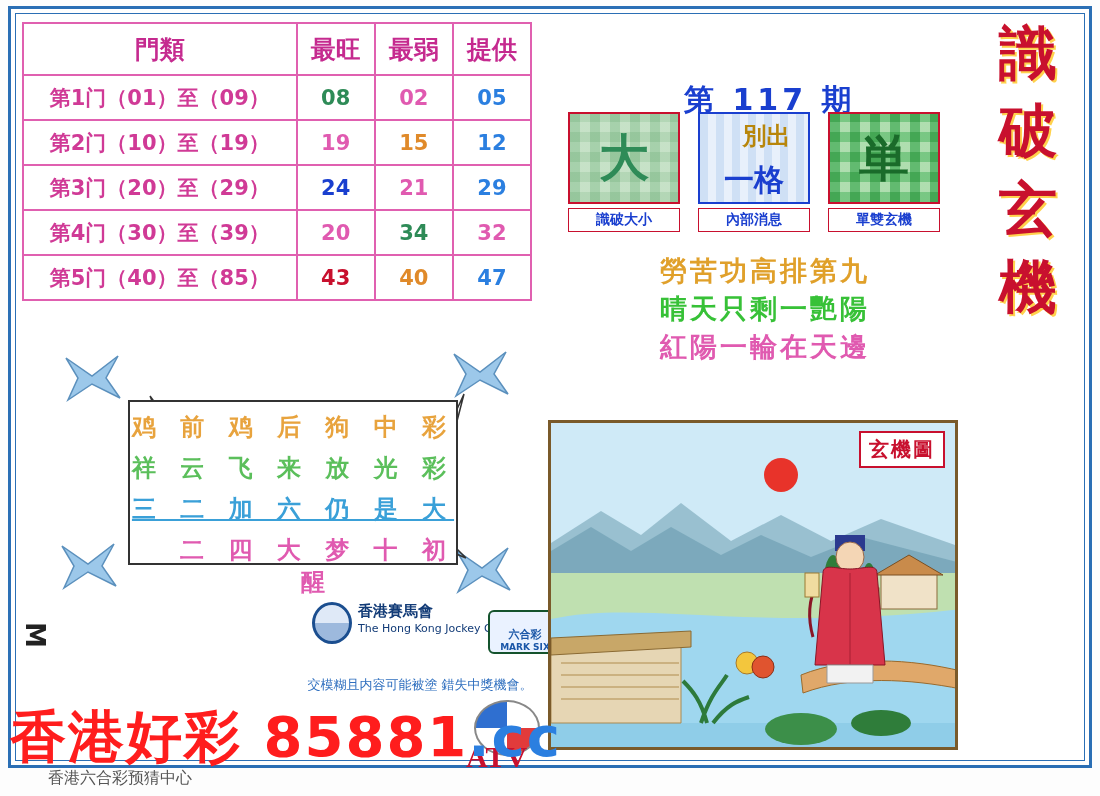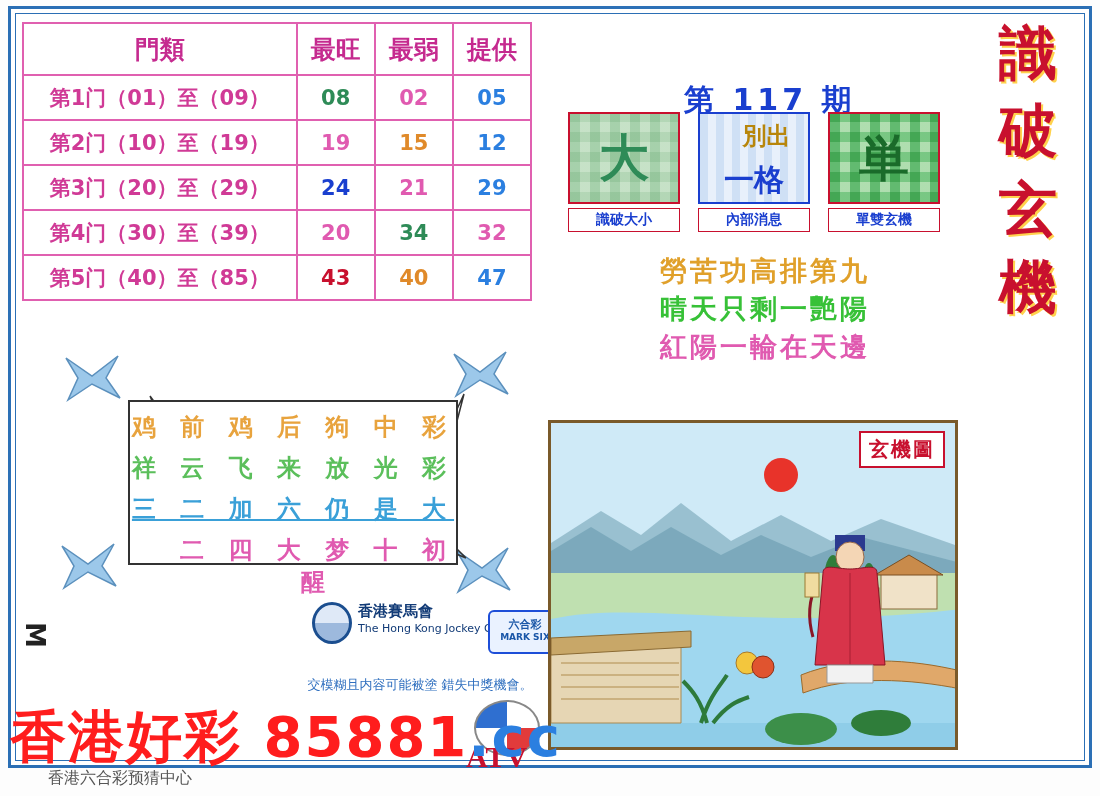--- a/index.html
+++ b/index.html
@@ -78,23 +78,23 @@
   .jc-logo { position:absolute; left:312px; top:600px; width:210px; height:46px; }
   .jc-ring {
     position:absolute; left:0; top:2px; width:40px; height:42px;
     border:3px solid #1b4e8f; border-radius:50%;
     background:linear-gradient(180deg,#dfe9f7 0 50%, #9db9dd 50% 100%);
   }
   .jc-text1 { position:absolute; left:46px; top:2px; font-size:15px; color:#123b77; font-weight:bold;}
   .jc-text2 { position:absolute; left:46px; top:22px; font-size:11px; color:#123b77;}
   .mark-logo {
     position:absolute; left:488px; top:610px; width:74px; height:44px;
-    border:2px solid #1d4ed8; border-radius:6px;
+    border:2px solid #14532d; border-radius:6px;
     background:#eaf2ff; color:#1b57a8; font-size:11px; text-align:center;
-    line-height:13px; padding-top:6px; font-weight:bold;
+    line-height:13px; padding-top:16px; font-weight:bold;
   }
   .small-warn {
     position:absolute; left:305px; top:676px; width:230px;
     font-size:13px; color:#2f6fbf; line-height:18px; text-align:center;
   }
   .m-glyph {
     position:absolute; left:22px; top:620px; font-size:26px; color:#222;
     transform:rotate(90deg); font-weight:bold;
   }
 

